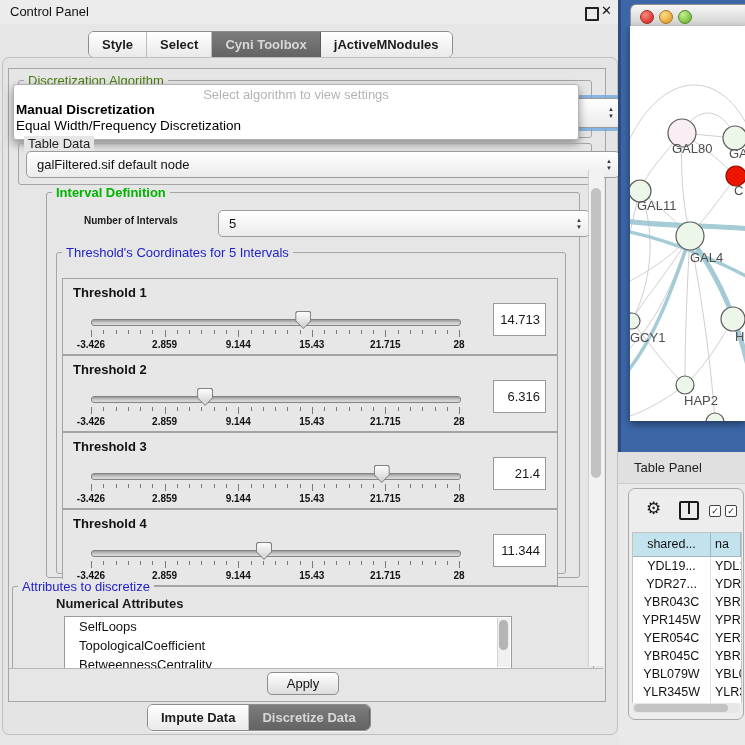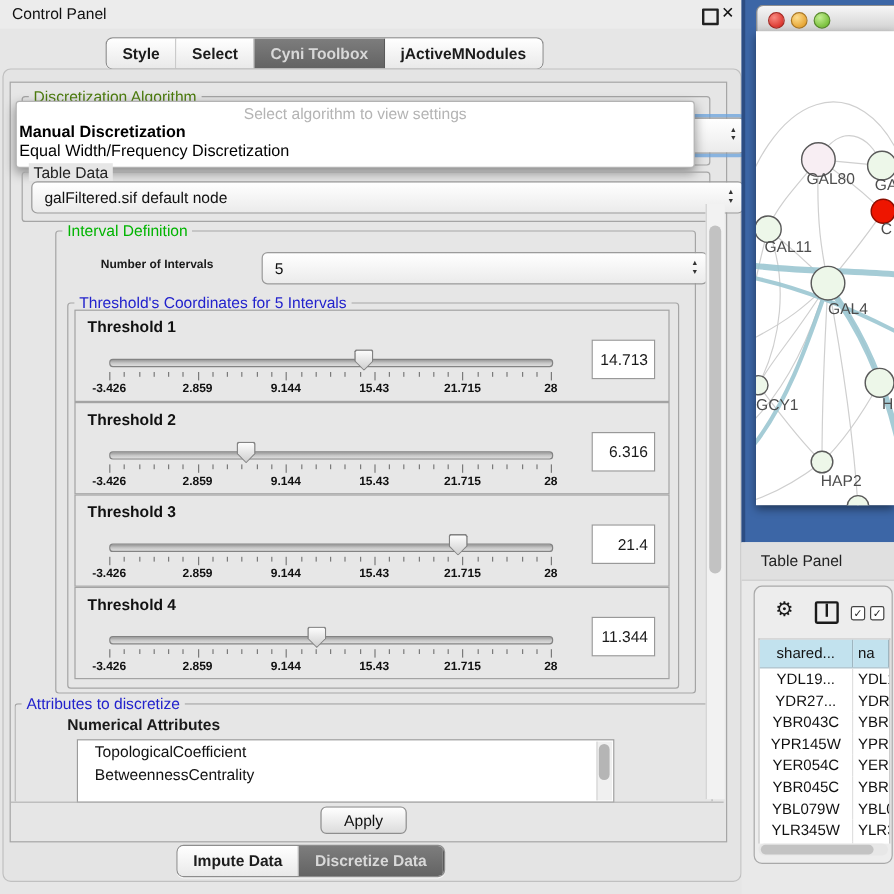--- a/index.html
+++ b/index.html
@@ -47,21 +47,21 @@
   #nint-combo{left:218px;top:210px;width:338px;height:25px;line-height:25px;}
 
   
   #algo-popup{left:13px;top:84px;width:564px;height:54px;background:#fff;border:1px solid #b3b3b3;
               border-radius:3px;box-shadow:0 4px 10px rgba(0,0,0,.4);}
   #algo-popup .prompt{position:absolute;left:0;top:2px;width:100%;text-align:center;font-size:13px;color:#b4b4b4;}
   #algo-popup .item{position:absolute;left:2px;font-size:13.5px;color:#000;white-space:nowrap;}
   #algo-popup .item.b{font-weight:bold;}
 
   
-  .trow{position:absolute;left:62px;width:494px;height:75px;background:#e7e7e7;border:1px solid #a3a3a3;}
+  .trow{position:absolute;left:62px;width:494px;height:75px;background:#e7e7e7;border:1px solid #a3a3a3;margin-top:20px;}
   .tlabel{position:absolute;left:10px;top:6px;font-size:13px;font-weight:bold;color:#111;}
   .track{position:absolute;left:28px;top:40px;width:368px;height:5px;border:1px solid #838383;border-radius:3px;
          background:linear-gradient(#9a9a9a,#c6c6c6 50%,#dedede);}
   .thumb{position:absolute;top:32px;width:16px;height:18px;background:#828282;
          clip-path:polygon(8% 0,92% 0,100% 10%,100% 55%,50% 100%,0 55%,0 10%);}
   .thumb .in{position:absolute;left:1px;top:1px;width:14px;height:16px;background:linear-gradient(#fdfdfd,#cfcfcf);
          clip-path:polygon(8% 0,92% 0,100% 10%,100% 55%,50% 100%,0 55%,0 10%);}
   .tick{position:absolute;top:51px;width:1px;height:4px;background:#7a7a7a;}
   .tick.major{height:7px;}
   .tlab{position:absolute;top:60px;width:52px;margin-left:-26px;text-align:center;font-size:10px;font-weight:bold;color:#111;}
@@ -157,21 +157,21 @@
   </div>
 
   <div class="group" style="left:18px;top:143px;width:572px;height:40px;"></div>
   <div class="gtitle t-dark abs" style="left:24px;top:136px;">Table Data</div>
   <div class="combo abs" id="tabledata-combo">
     <span>galFiltered.sif default node</span>
     <span class="stepper">▲<br>▼</span>
   </div>
 
   <div class="group" style="left:46px;top:192px;width:532px;height:384px;"></div>
-  <div class="gtitle t-green abs" style="left:52px;top:185px;">Interval Definition</div>
+  <div class="gtitle t-green abs" style="left:52px;top:185px;font-weight:bold;">Interval Definition</div>
   <div class="abs" style="left:84px;top:215px;font-size:10px;font-weight:bold;">Number of Intervals</div>
   <div class="combo abs" id="nint-combo">
     <span>5</span>
     <span class="stepper">▲<br>▼</span>
   </div>
   <div class="group" style="left:56px;top:252px;width:508px;height:320px;"></div>
   <div class="gtitle t-blue abs" style="left:62px;top:245px;">Threshold's Coordinates for 5 Intervals</div>
   <div class="abs" id="threshold-stack">
       <div class="trow" style="top: 258px;">
         <div class="tlabel">Threshold 1</div>
@@ -353,20 +353,21 @@
         <div class="tlab" style="left: 322.4px;">21.715</div>
         <div class="tlab" style="left: 396px;">28</div>
       </div>
     </div>
 
   <div class="group" style="left:12px;top:586px;width:580px;height:81px;border-radius:3px 3px 0 0;border-bottom:none;"></div>
   <div class="gtitle t-blue abs" style="left:18px;top:579px;">Attributes to discretize</div>
   <div class="abs" style="left:56px;top:596px;font-size:13px;font-weight:bold;">Numerical Attributes</div>
   <div class="abs" id="attr-list">
     <div id="attr-items">
+        <div class="litem">SelfLoops</div>
         <div class="litem">TopologicalCoefficient</div>
         <div class="litem">BetweennessCentrality</div>
       </div>
     <div id="attr-scroll">
         <div id="attr-thumb"></div>
       </div>
   </div>
 
   <div class="abs" id="pane-scroll">
       <div id="pane-thumb"></div>

